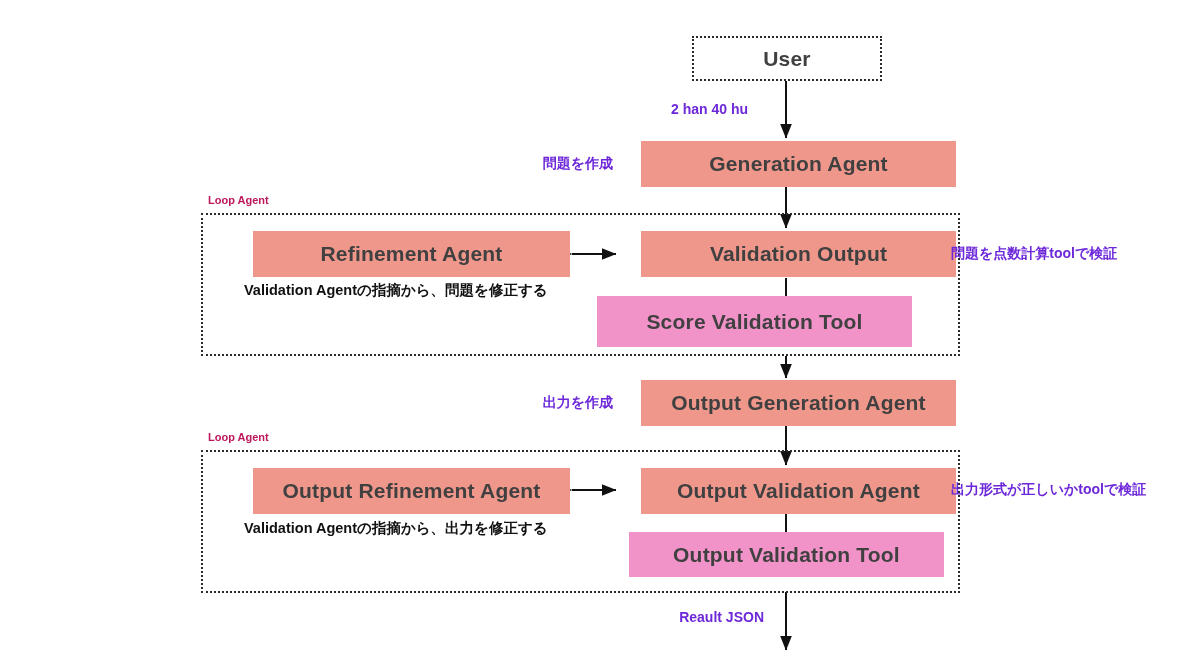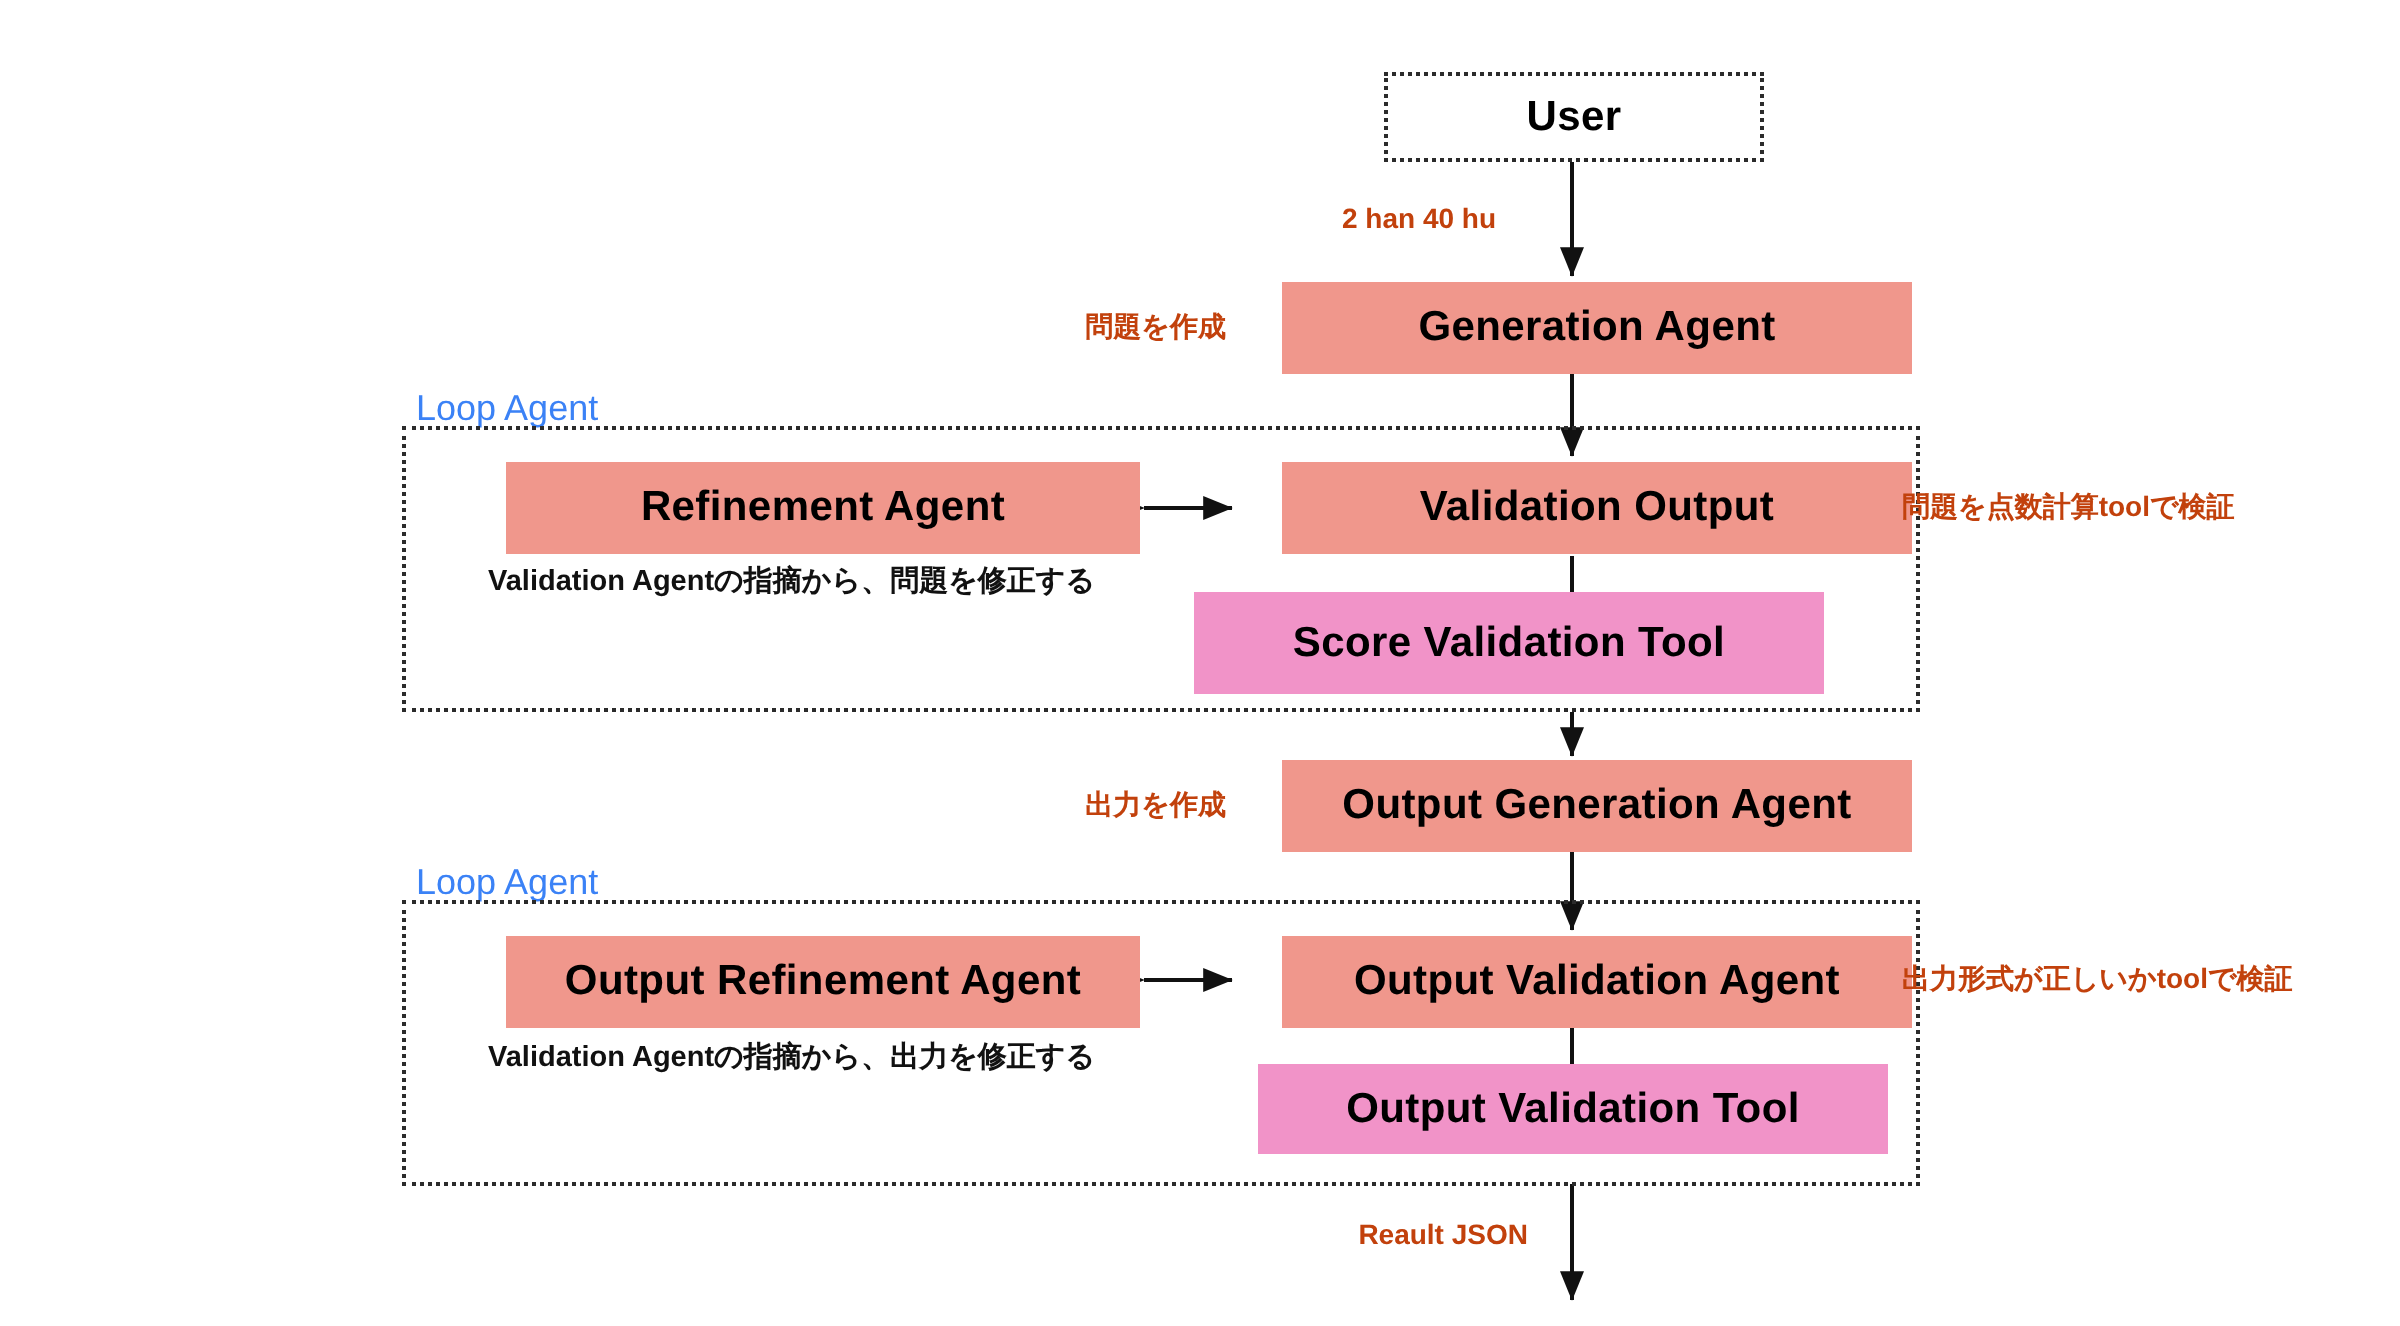--- a/index.html
+++ b/index.html
@@ -23,50 +23,50 @@
 
   
   .node {
     display: flex;
     align-items: center;
     justify-content: center;
     text-align: center;
     font-weight: bold;
     letter-spacing: .2px;
     line-height: 1.1;
-    color: #000000;
+    color: #404040;
     box-sizing: border-box;
   }
   .node-agent { background: #f0978c; margin-left: 12px; }
   .node-tool  { background: #f193c8; }
   .node-user {
     background: #ffffff;
     border: 2px dotted #2b2b2b;
   }
   .node-lg { font-size: 21px; }
   .node-user-txt { font-size: 21px; }
 
   
   .loop-frame {
     border: 2px dotted #2b2b2b;
     background: transparent;
     box-sizing: border-box;
   }
   .loop-label {
-    font-size: 18px;
-    font-weight: normal;
-    color: #3b82f6;
+    font-size: 11px;
+    font-weight: bold;
+    color: #be185d;
     white-space: nowrap;
   }
 
   
   .edge-label {
     font-size: 14px;
     font-weight: bold;
-    color: #c2410c;
+    color: #6d28d9;
     white-space: nowrap;
   }
   .edge-label-r { text-align: left; }
   .edge-label-l { text-align: right; }
 
   .caption {
     font-size: 14.5px;
     font-weight: bold;
     color: #111111;
     white-space: nowrap;

